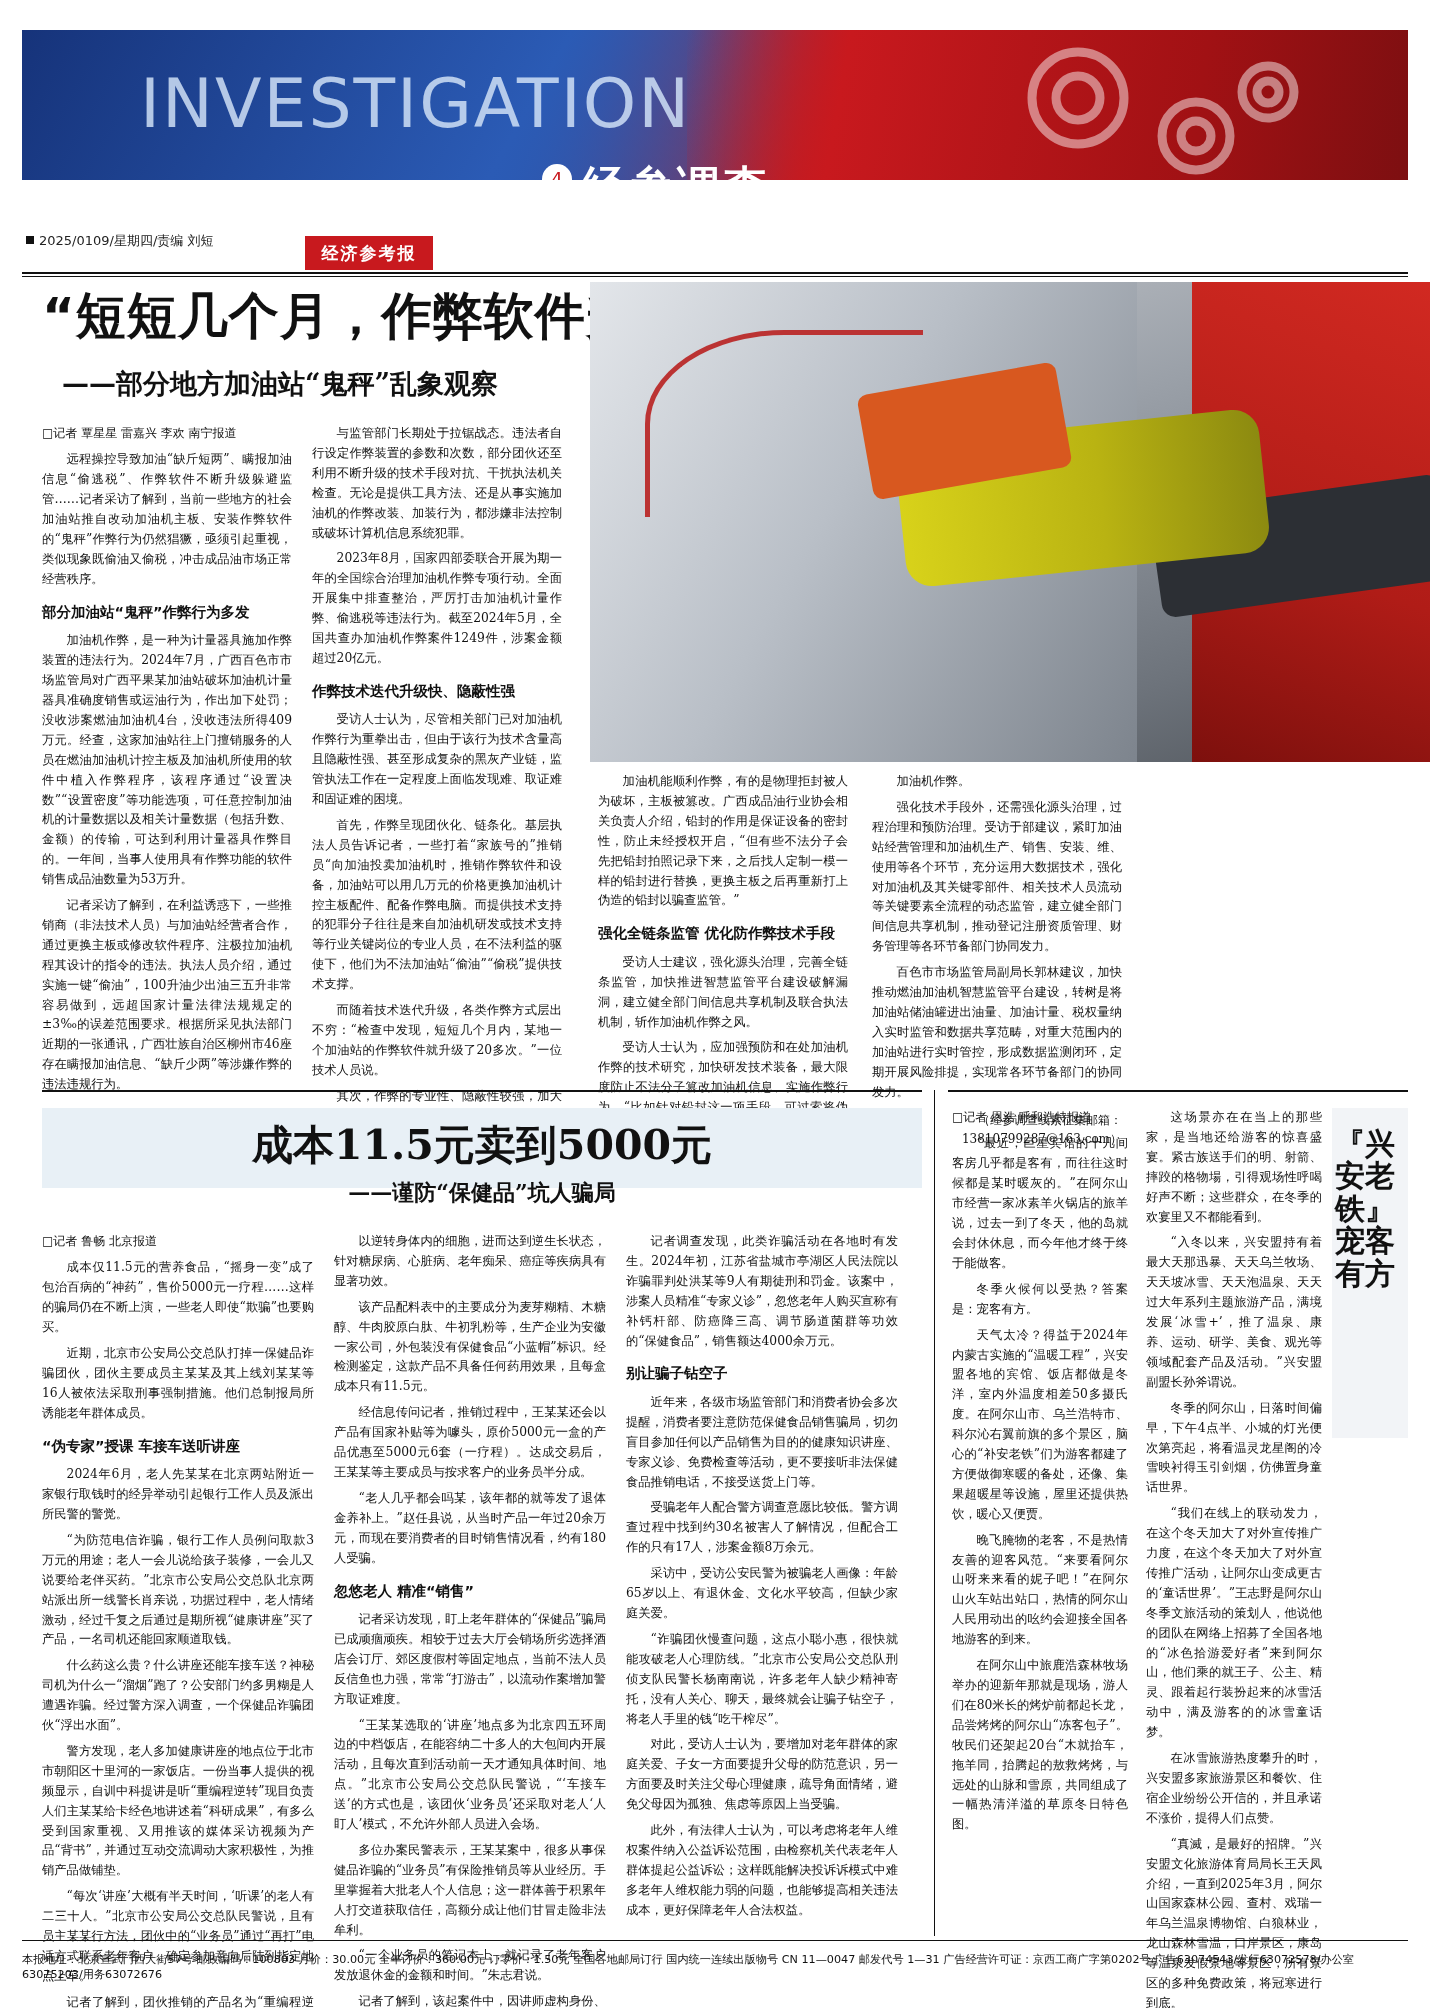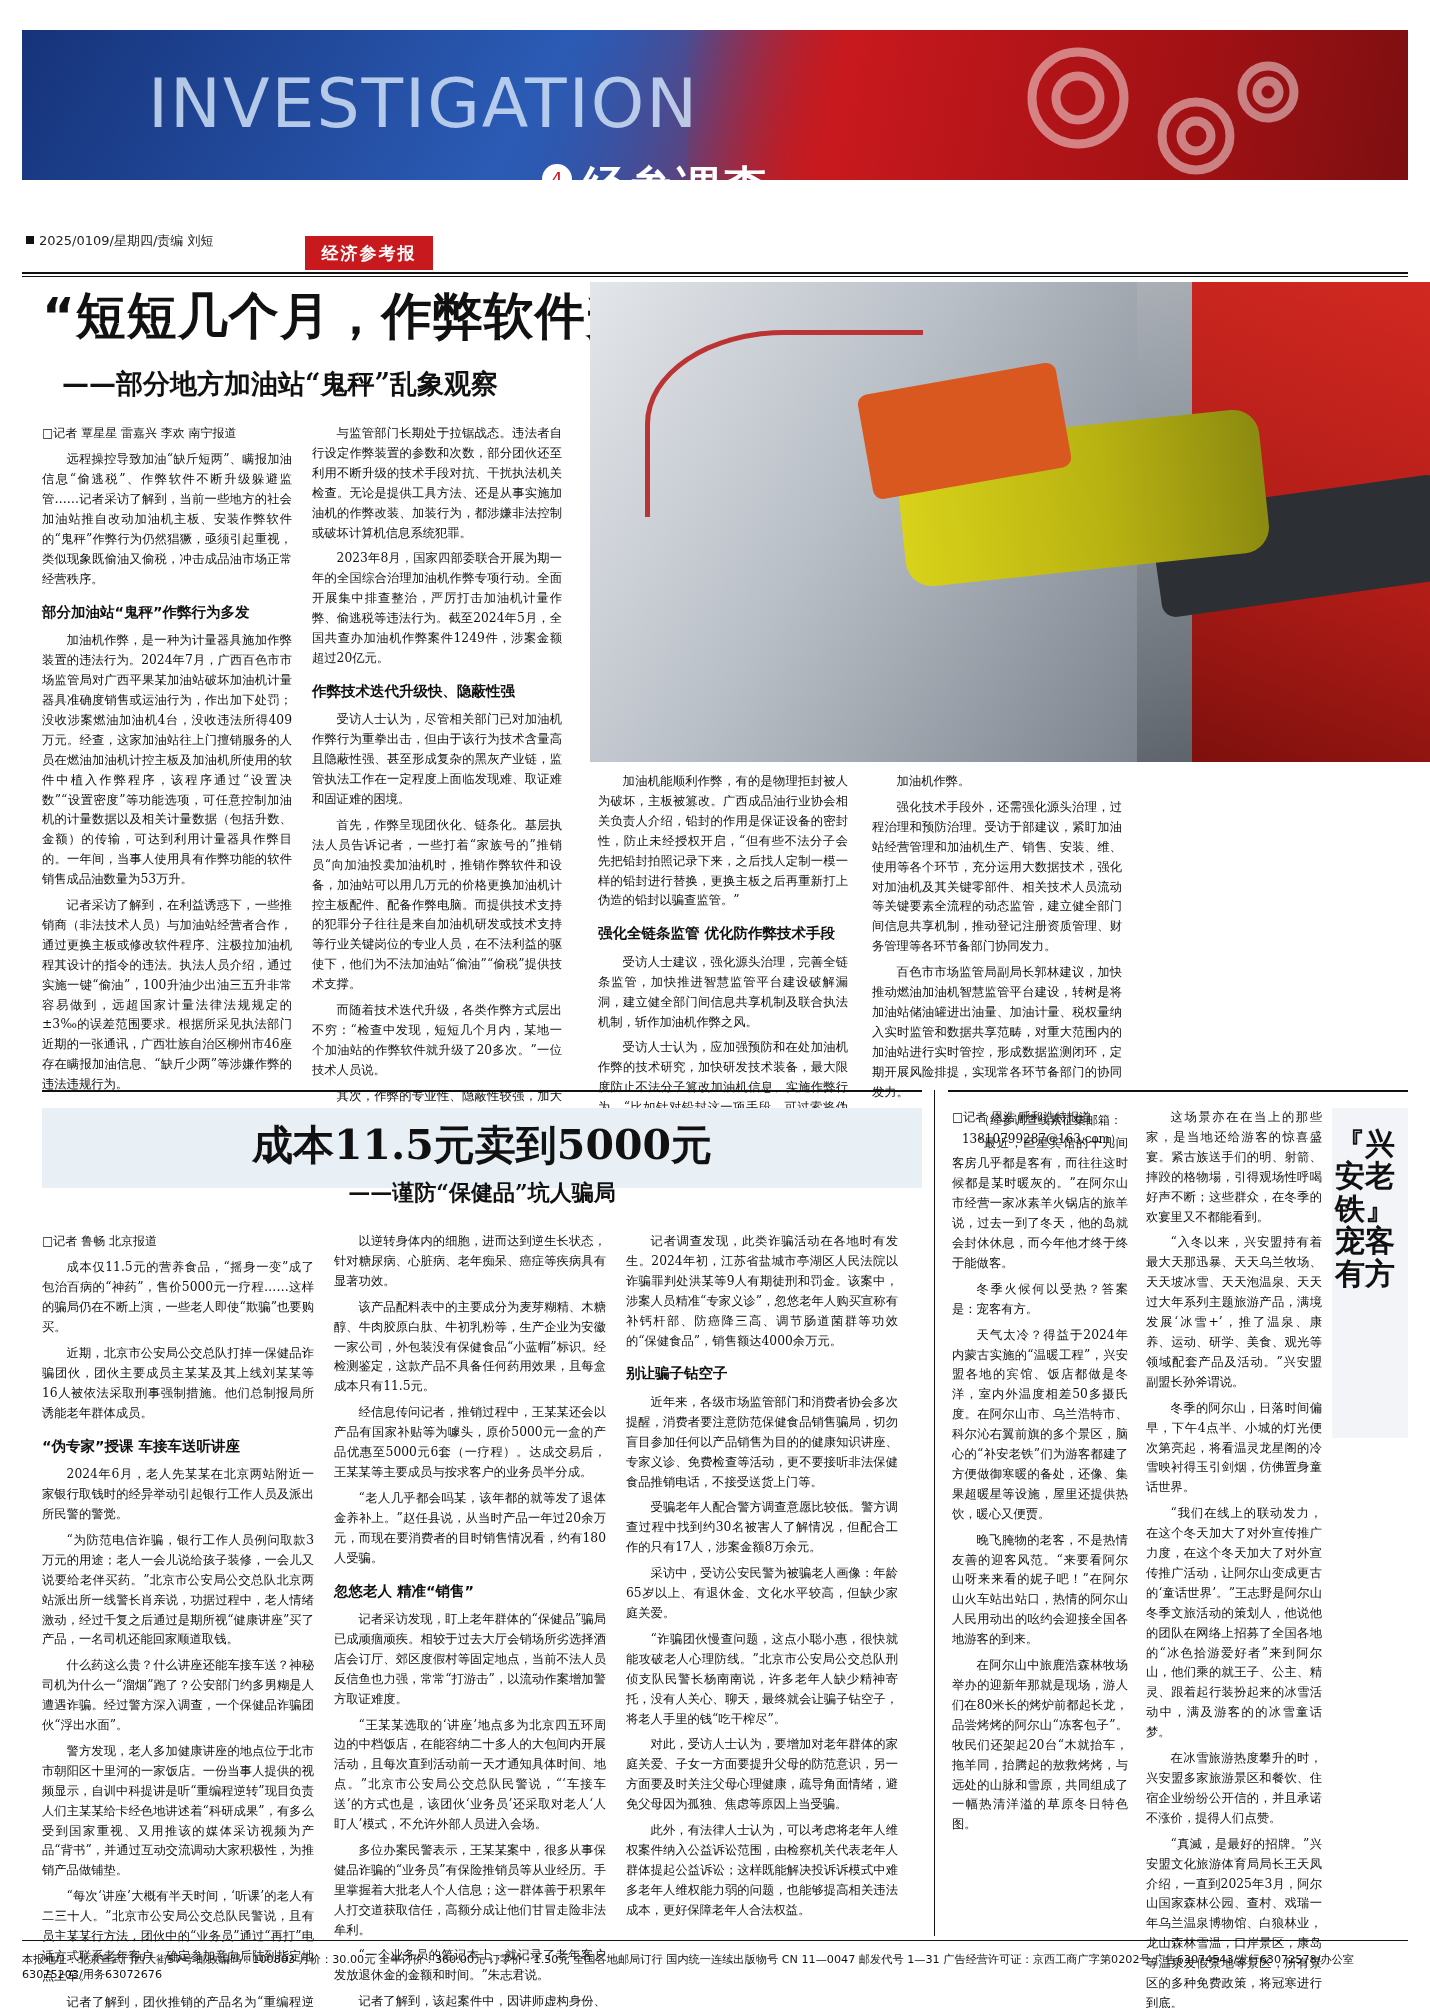--- a/index.html
+++ b/index.html
@@ -8,21 +8,21 @@
 
   
   .masthead{position:absolute;left:22px;top:30px;width:1386px;height:150px;
     background:linear-gradient(90deg,#1c3f8f 0%,#2450a8 34%,#c01b1b 56%,#8e1512 100%);
     overflow:hidden;}
   .mh-red{position:absolute;right:0;top:0;width:52%;height:100%;
     background:linear-gradient(100deg,rgba(200,25,25,0) 0%,#c8191e 22%,#a11114 70%,#7d0f11 100%);}
   .mh-blue-wash{position:absolute;left:0;top:0;width:60%;height:100%;
     background:linear-gradient(120deg,#16337a 0%,#2b5bb5 60%,rgba(43,91,181,0) 100%);}
   .mh-title{position:absolute;left:118px;top:34px;font-family:"DejaVu Sans",sans-serif;
-    font-size:68px;letter-spacing:2px;color:#cfe0f6;opacity:.85;font-weight:400;margin-left:8px;}
+    font-size:68px;letter-spacing:2px;color:#cfe0f6;opacity:.85;font-weight:400;}
   .mh-sub{position:absolute;left:560px;top:128px;font-size:44px;color:#fff;font-weight:bold;
     font-family:"DejaVu Sans",sans-serif;letter-spacing:3px;}
   .mh-num{position:absolute;left:520px;top:134px;width:30px;height:30px;border-radius:50%;
     background:#fff;color:#c8191e;font-size:18px;text-align:center;line-height:30px;font-family:"DejaVu Sans",sans-serif;}
   .gears{position:absolute;right:60px;top:10px;opacity:.55;}
   .mh-date{position:absolute;left:26px;top:232px;font-size:13px;color:#222;font-family:"DejaVu Sans",sans-serif;}
   .mh-logo{position:absolute;left:305px;top:236px;width:128px;height:34px;
     background:#c8191e;color:#ffd; font-size:17px;letter-spacing:2px;text-align:center;line-height:34px;
     font-family:"DejaVu Serif",serif;color:#fff;font-weight:bold;}
 

